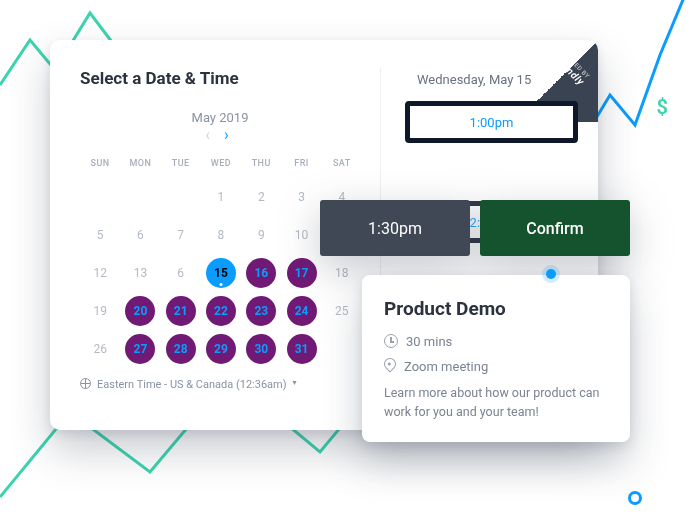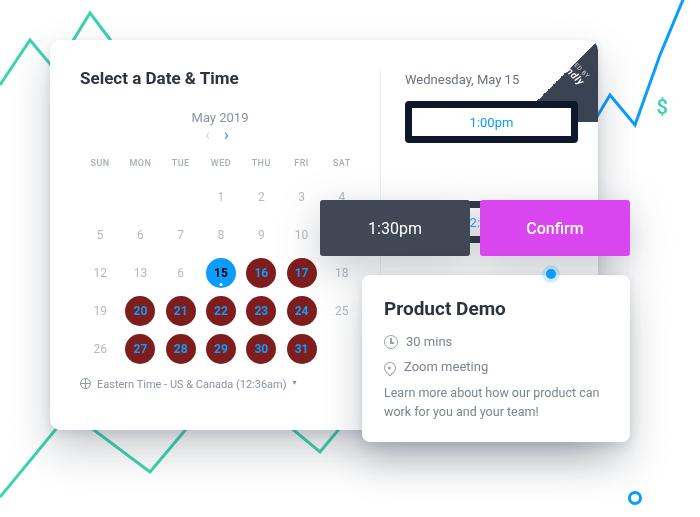--- a/index.html
+++ b/index.html
@@ -137,21 +137,21 @@
   td.avail .cell {
     display: inline-flex;
     align-items: center;
     justify-content: center;
     width: 30px; height: 30px;
     border-radius: 50%;
     cursor: pointer;
   }
   
   td.dim { color: #e0e4eb; }
-  td.avail .cell.blue { color:#0a9cff; background:#7f1d1d; }
+  td.avail .cell.blue { color:#0a9cff; background:#701a75; }
   td.avail .cell.sel  { color:#000000; background:#0a9cff; }
   td.avail .cell.sel::after{
     content:""; position:absolute; bottom:6px; left:50%; transform:translateX(-50%);
     width:3px;height:3px;background:#fff;border-radius:50%;
   }
 
   .tz-row {
     margin-top: 10px;
     font-size: 11px;
     color: #8a93a2;
@@ -171,24 +171,25 @@
   .time-side {
     flex: 1;
     border-left: 1px solid #edf0f3;
     padding: 4px 20px 0 24px;
     position: relative;
   }
   .picked-date {
     font-size: 13px;
     color: #6a7280;
     margin-bottom: 14px;
+    margin-left: 12px;
   }
   .slot {
     height: 42px;
-    border:7px solid #0f172a;
+    border:5px solid #0f172a;
     border-radius:4px;
     color:#0a9cff;
     font-size:13px;
     display:flex;align-items:center;justify-content:center;
     margin-bottom: 10px;
     cursor:pointer;
     background:#fff;
   }
   .slot.third { margin-top: 58px; opacity:.85;}
 
@@ -205,21 +206,21 @@
   }
   .sel-row .chip {
     flex:1;
     border-radius:3px;
     display:flex;align-items:center;justify-content:center;
     font-size:16px;
     color:#fff;
     cursor:pointer;
   }
   .chip.time{ background:#3f4854; }
-  .chip.conf{ background:#d946ef; font-weight:500;}
+  .chip.conf{ background:#14532d; font-weight:500;}
 
   
   .detail {
     position:absolute;
     top: 275px;
     left: 362px;
     width: 268px;
     background:#fff;
     border-radius:8px;
     padding: 22px 10px 20px 22px;
@@ -229,21 +230,21 @@
     position:absolute;
     top:-6px; right:74px;
     width:10px;height:10px;border-radius:50%;
     background:#0a9cff;
     box-shadow:0 0 0 4px rgba(10,156,255,.18);
   }
   .detail h3 {
     font-size:19px;font-weight:700;color:#2d333e;margin-bottom:14px;
   }
   .detail .meta {
-    display:flex;align-items:flex-end;gap:8px;
+    display:flex;align-items:flex-start;gap:8px;
     font-size:13px;color:#7b8492;margin-bottom:10px;
   }
   .detail .desc {
     font-size:12.5px;color:#7b8492;line-height:1.5;margin-top:6px;
   }
   .ico {
     width:14px;height:14px;display:inline-block;position:relative;flex-shrink:0;
   }
   .ico-clock { border:1.5px solid #9aa2af;border-radius:50%; }
   .ico-clock::before{content:"";position:absolute;top:2px;left:5px;width:1.5px;height:5px;background:#9aa2af;}

